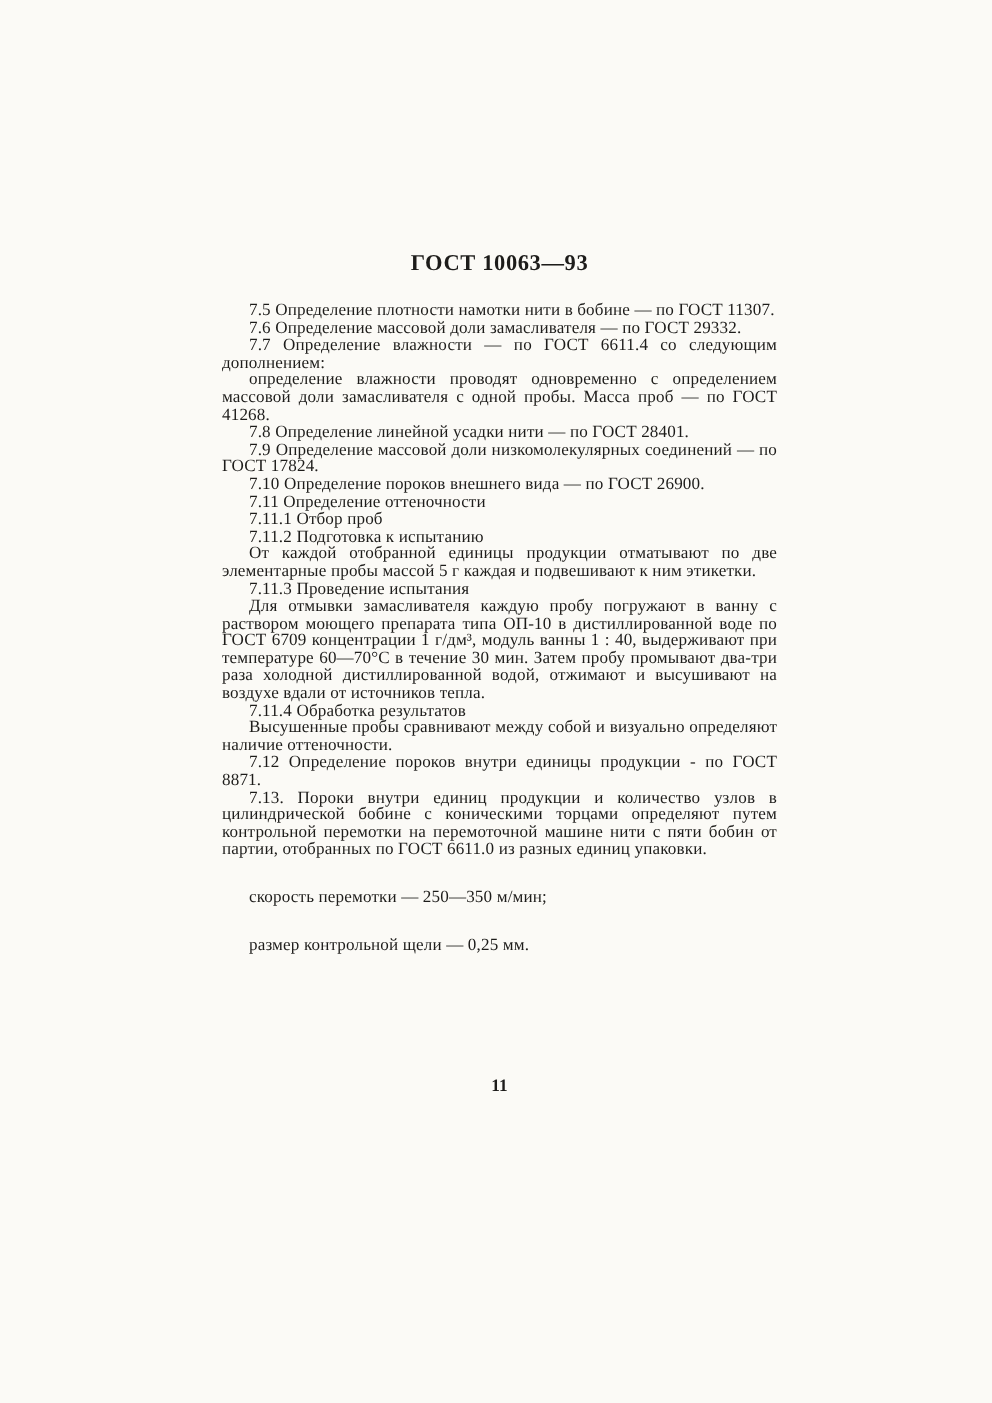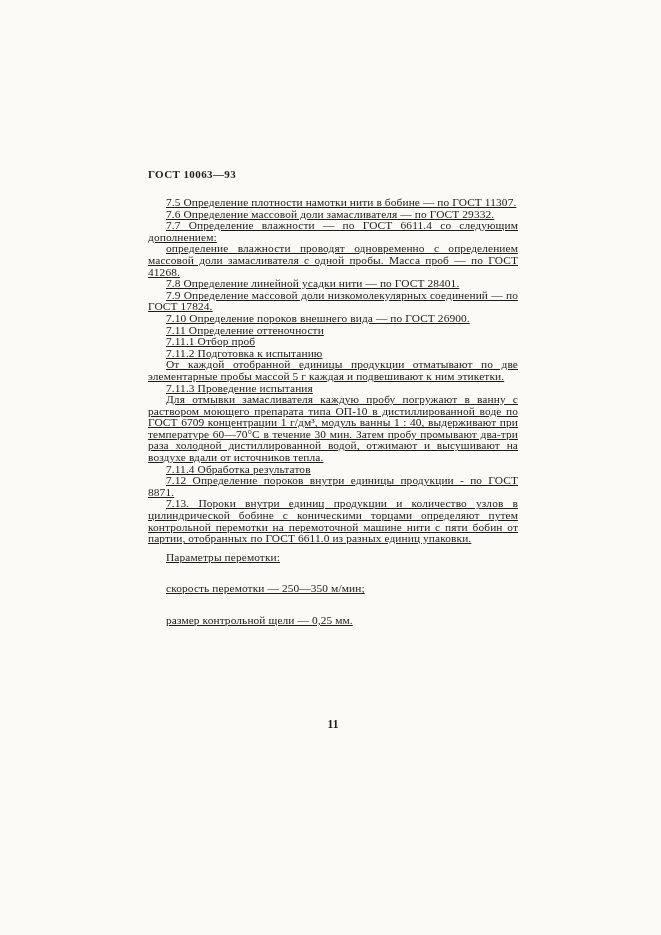--- a/index.html
+++ b/index.html
@@ -20,32 +20,31 @@
     inset: 0;
     background: #fbfaf6;
   }
   .content {
     position: absolute;
     left: 148px;
     top: 168px;
     width: 370px;
   }
   .doc-header {
-    text-align: left;
+    text-align: center;
     font-weight: bold;
-    font-size: 11px;
+    font-size: 15px;
     letter-spacing: 0.4px;
     margin: 0 0 17px 0;
   }
   .body-text {
     font-size: 11.4px;
     line-height: 11.6px;
     text-align: justify;
     letter-spacing: 0.1px;
-    text-decoration: underline;
   }
   p.para {
     margin: 0;
     text-indent: 18px;
   }
   p.gap-top {
     margin-top: 7px;
   }
   p.gap-small {
     margin-top: 20px;
@@ -74,21 +73,21 @@
       <p class="para">7.8 Определение линейной усадки нити — по ГОСТ 28401.</p>
       <p class="para">7.9 Определение массовой доли низкомолекулярных соединений — по ГОСТ 17824.</p>
       <p class="para">7.10 Определение пороков внешнего вида — по ГОСТ 26900.</p>
       <p class="para">7.11 Определение оттеночности</p>
       <p class="para">7.11.1 Отбор проб</p>
       <p class="para">7.11.2 Подготовка к испытанию</p>
       <p class="para">От каждой отобранной единицы продукции отматывают по две элементарные пробы массой 5 г каждая и подвешивают к ним этикетки.</p>
       <p class="para">7.11.3 Проведение испытания</p>
       <p class="para">Для отмывки замасливателя каждую пробу погружают в ванну с раствором моющего препарата типа ОП-10 в дистиллированной воде по ГОСТ 6709 концентрации 1 г/дм³, модуль ванны 1 : 40, выдерживают при температуре 60—70°С в течение 30 мин. Затем пробу промывают два-три раза холодной дистиллированной водой, отжимают и высушивают на воздухе вдали от источников тепла.</p>
       <p class="para">7.11.4 Обработка результатов</p>
+      <p class="para">Высушенные пробы сравнивают между собой и визуально определяют наличие оттеночности.</p>
       <p class="para">7.12 Определение пороков внутри единицы продукции - по ГОСТ 8871.</p>
       <p class="para">7.13. Пороки внутри единиц продукции и количество узлов в цилиндрической бобине с коническими торцами определяют путем контрольной перемотки на перемоточной машине нити с пяти бобин от партии, отобранных по ГОСТ 6611.0 из разных единиц упаковки.</p>
-      <p class="para gap-top">Параметры перемотки:</p>
       <p class="para gap-small">скорость перемотки — 250—350 м/мин;</p>
       <p class="para gap-small">размер контрольной щели — 0,25 мм.</p>
     </div>
   </div>
   <div class="page-number">11</div>
 </div>
 
 </body></html>

